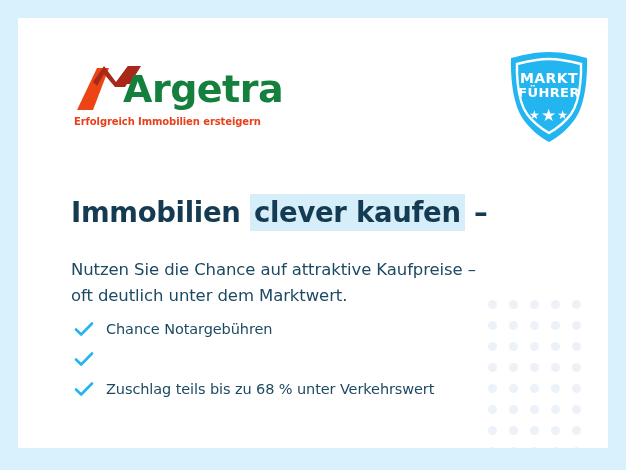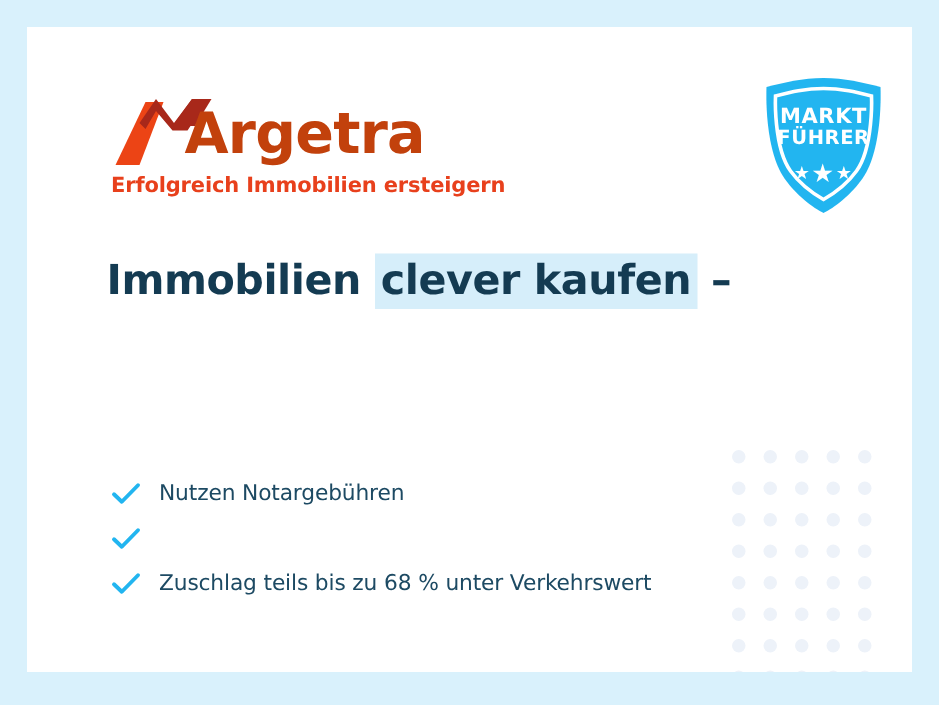--- a/index.html
+++ b/index.html
@@ -66,30 +66,30 @@
     height: 48px;
   }
   .logo-wordmark {
     position: absolute;
     left: 50px;
     top: 8px;
     font-family: "DejaVu Sans", sans-serif;
     font-weight: bold;
     font-size: 38px;
     letter-spacing: -0.5px;
-    color: #c2410c;
+    color: #15803d;
     line-height: 1;
     white-space: nowrap;
   }
   .logo-tagline {
     position: absolute;
     left: 1px;
     top: 54px;
     font-family: "DejaVu Sans", sans-serif;
-    font-size: 14px;
+    font-size: 10px;
     font-weight: bold;
     letter-spacing: -0.1px;
     color: #e8401c;
     white-space: nowrap;
   }
 
   
   .badge {
     position: absolute;
     left: 489px;
@@ -131,21 +131,21 @@
     left: 53px;
     top: 133px;
     width: 470px;
     font-family: "DejaVu Sans", sans-serif;
     font-weight: bold;
     font-size: 27.5px;
     line-height: 36px;
     color: #143b52;
     letter-spacing: -0.3px;
   }
-  .headline .hl-line { display: block; white-space: nowrap; }
+  .headline .hl-line { display: block; white-space: nowrap; margin-top: 25px; }
   .headline .mark {
     background: #d6eefa;
     padding: 2px 4px 3px 4px;
     box-decoration-break: clone;
     -webkit-box-decoration-break: clone;
   }
 
   
   .subtitle {
     position: absolute;
@@ -260,29 +260,33 @@
       </div>
       <div class="badge-stars">
         <span>★</span><span class="star-big">★</span><span>★</span>
       </div>
     </div>
 
     <h1 class="headline">
       <span class="hl-line"><span>Immobilien </span><span class="mark">clever kaufen</span><span> –</span></span>
     </h1>
 
+    <p class="subtitle">
+      <span class="sub-line">Nutzen Sie die Chance auf attraktive Kaufpreise –</span>
+      <span class="sub-line">oft deutlich unter dem Marktwert.</span>
+    </p>
 
     <ul class="bullets" style="list-style:none;margin:0;padding:0;">
       <li class="bullet-row">
         <span class="bullet-check">
           <svg width="20" height="16" viewBox="0 0 20 16" xmlns="http://www.w3.org/2000/svg">
               <path d="M2 8.5 L7.2 13.5 L18 2.5" fill="none" stroke="#22b5f0" stroke-width="2.6" stroke-linecap="round" stroke-linejoin="round"></path>
             </svg>
         </span>
-        <span class="bullet-label">Nutzen Notargebühren</span>
+        <span class="bullet-label">Chance Notargebühren</span>
       </li>
       <li class="bullet-row">
         <span class="bullet-check">
           <svg width="20" height="16" viewBox="0 0 20 16" xmlns="http://www.w3.org/2000/svg">
               <path d="M2 8.5 L7.2 13.5 L18 2.5" fill="none" stroke="#22b5f0" stroke-width="2.6" stroke-linecap="round" stroke-linejoin="round"></path>
             </svg>
         </span>
       </li>
       <li class="bullet-row">
         <span class="bullet-check">

